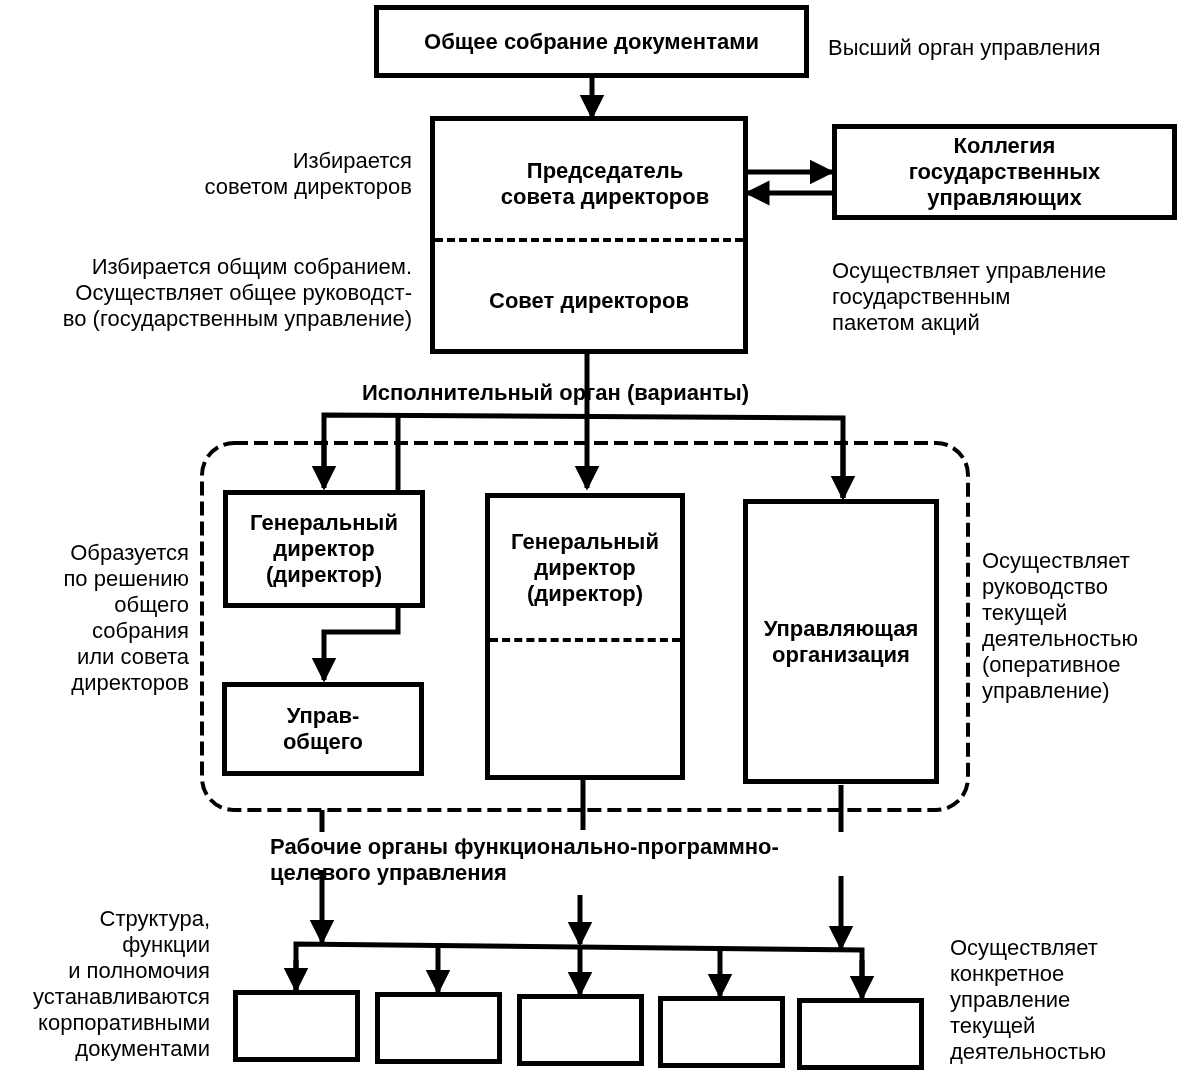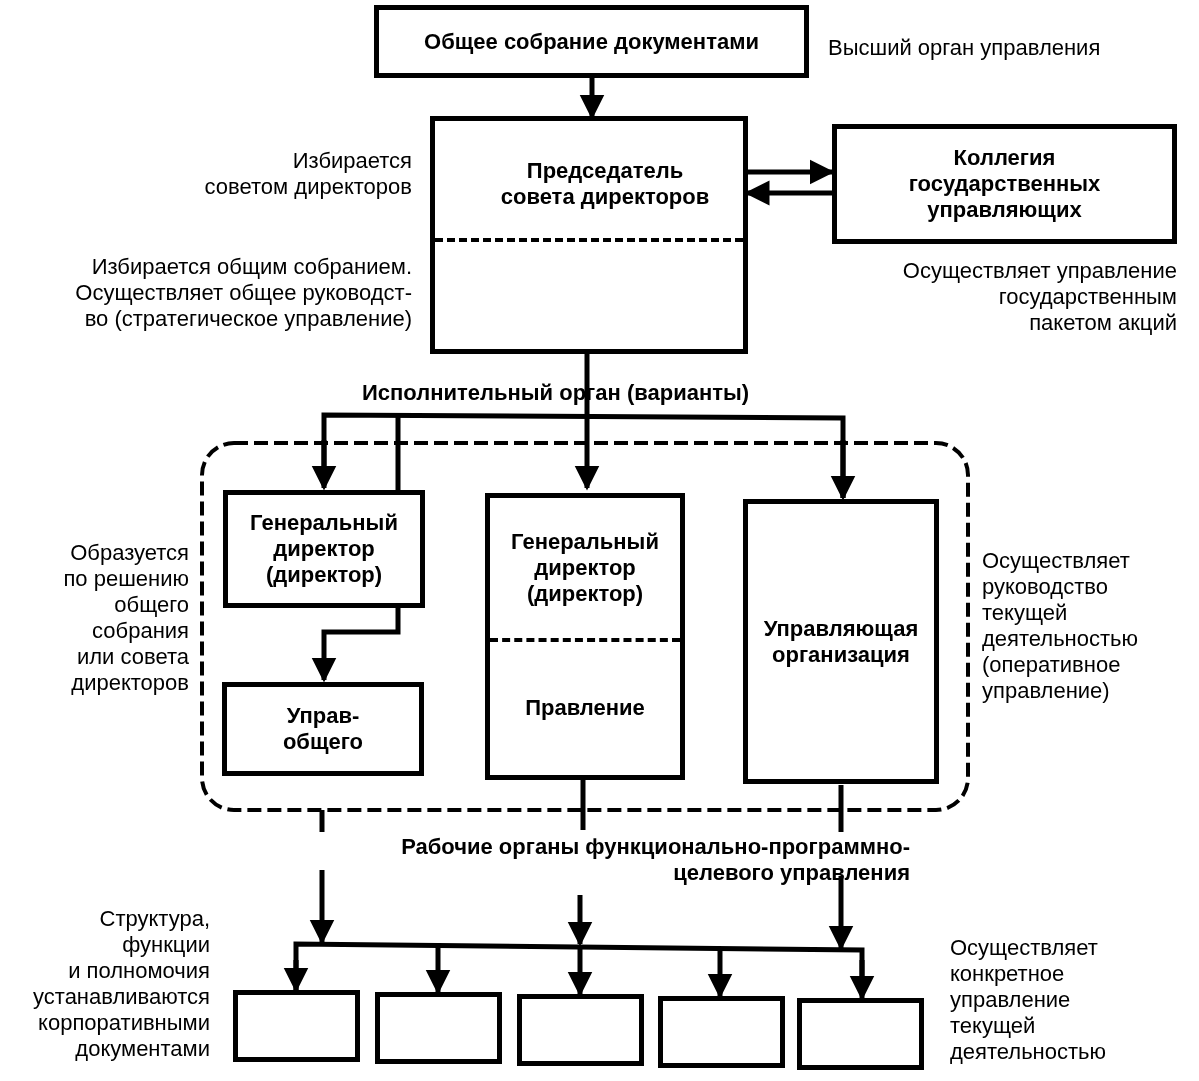--- a/index.html
+++ b/index.html
@@ -4,21 +4,21 @@
 <style>
   html, body { margin: 0; padding: 0; background: #ffffff; }
   body { width: 1199px; height: 1081px; position: relative; overflow: hidden;
          font-family: "Liberation Sans", sans-serif; color: #000; }
   svg#diagram { position: absolute; left: 0; top: 0; }
   .box { position: absolute; border: 5px solid #000; box-sizing: border-box; background: #fff;
          display: flex; flex-direction: column; align-items: center; justify-content: center;
          text-align: center; font-weight: bold; font-size: 22px; line-height: 26px; }
   .note { position: absolute; font-size: 22px; line-height: 26px; }
   .right { text-align: right; }
-  .center { text-align: right; }
+  .center { text-align: left; }
   .left { text-align: left; }
   .bold { font-weight: bold; }
   .section { position: absolute; left: 0; right: 0; display: flex; align-items: center; justify-content: center; text-align: center; }
   .dash-sep { position: absolute; left: 0; right: 0; border-top: 4px dashed #000; }
   .multi { white-space: pre-line; }
 </style>
 </head>
 <body>
 
 <svg id="diagram" width="1199" height="1081" viewBox="0 0 1199 1081">
@@ -63,29 +63,30 @@
 
 <div class="box" style="left:374px; top:5px; width:435px; height:73px;">
   <span>Общее собрание документами</span>
 </div>
 <div class="note left" style="left:828px; top:35px;text-align:right;">Высший орган управления</div>
 
 <div class="box" style="left:430px; top:116px; width:318px; height:238px; justify-content:flex-start;">
   <div class="section multi" style="top:28px; height:70px;padding-left:32px;">Председатель
 совета директоров</div>
   <div class="dash-sep" style="top:117px;"></div>
+  <div class="section" style="top:150px; height:60px;">Совет директоров</div>
 </div>
 
 <div class="note right multi" style="right:787px; top:148px;">Избирается
 советом директоров</div>
 <div class="note right multi" style="right:787px; top:254px;">Избирается общим собранием.
 Осуществляет общее руководст-
-во (стратегическое управление)</div>
+во (государственным управление)</div>
 
-<div class="box multi" style="left:832px; top:124px; width:345px; height:120px;">
+<div class="box multi" style="left:832px; top:124px; width:345px; height:96px;">
   <span class="multi">Коллегия
 государственных
 управляющих</span>
 </div>
 <div class="note center multi" style="left:832px; width:345px; top:258px;">Осуществляет управление
 государственным
 пакетом акций</div>
 
 <div class="note bold" style="left:362px; top:380px; background:transparent;">
   <span>Исполнительный орган (варианты)</span>
@@ -100,21 +101,20 @@
 <div class="box" style="left:222px; top:682px; width:202px; height:94px;">
   <span class="multi">Управ-
 общего</span>
 </div>
 
 <div class="box" style="left:485px; top:493px; width:200px; height:287px; justify-content:flex-start;">
   <div class="section multi" style="top:30px; height:80px;">Генеральный
 директор
 (директор)</div>
   <div class="dash-sep" style="top:140px;"></div>
-  <div class="section" style="top:195px; height:30px;">Правление</div>
 </div>
 
 <div class="box" style="left:743px; top:499px; width:196px; height:285px;">
   <span class="multi">Управляющая
 организация</span>
 </div>
 
 <div class="note right multi" style="right:1010px; top:540px;">Образуется
 по решению
 общего

